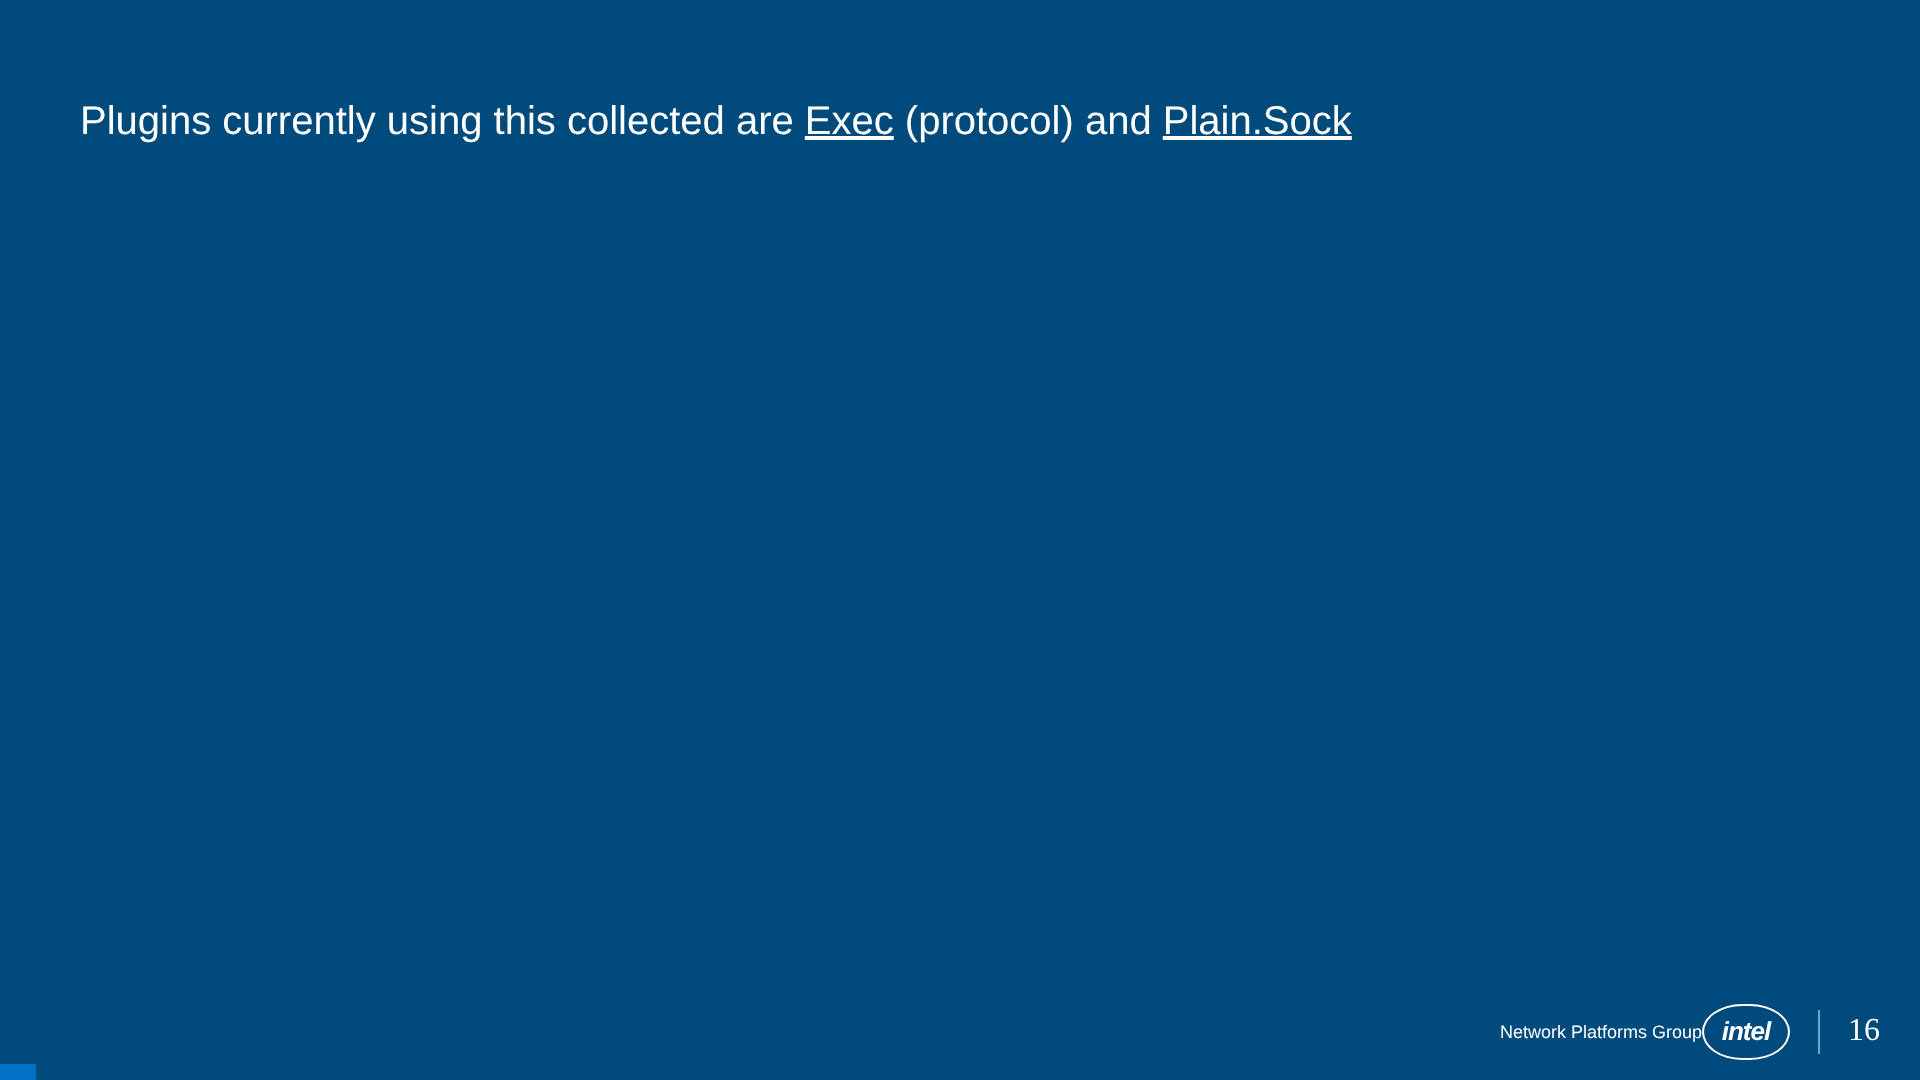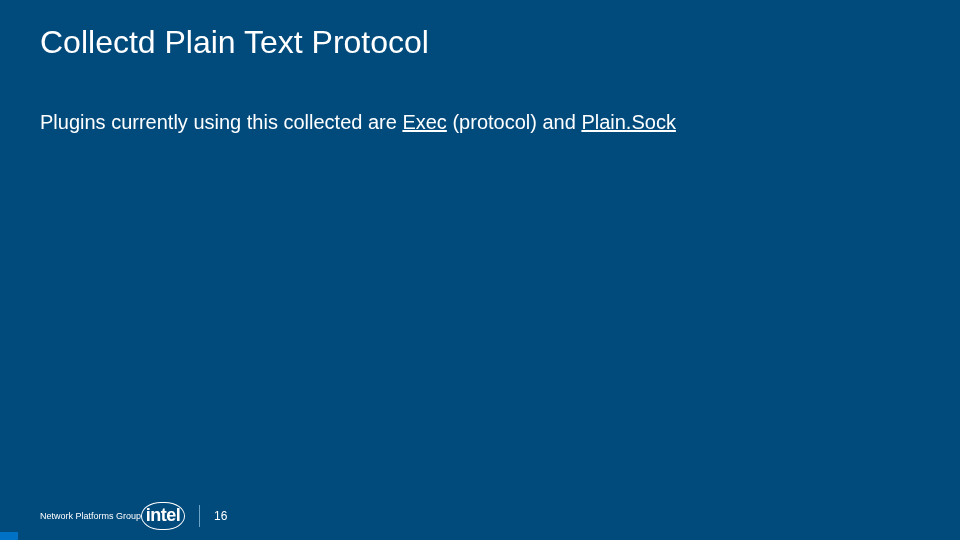--- a/index.html
+++ b/index.html
@@ -41,70 +41,71 @@
       text-align: right;
     }
     .footer {
       position: absolute;
       bottom: 0;
       left: 0;
       right: 0;
       height: 48px;
       display: flex;
       align-items: center;
-      justify-content: flex-start;
+      justify-content: flex-end;
       padding: 0 18px 0 40px;
     }
     .footer-left {
       color: #ffffff;
       font-size: 9px;
     }
     .footer-right {
       display: flex;
       align-items: center;
       gap: 14px;
     }
     .intel-logo {
       width: 44px;
       height: 28px;
       border: 1.5px solid #ffffff;
       border-radius: 50%/55%;
       display: flex;
       align-items: center;
       justify-content: center;
       color: #ffffff;
-      font-size: 18px;
+      font-size: 13px;
+      font-style: italic;
       font-weight: bold;
       letter-spacing: -0.5px;
       padding-bottom: 1px;
     }
     .divider {
       width: 1px;
       height: 22px;
       background: #6ca5c7;
     }
     .page-number {
       color: #ffffff;
-      font-size: 12px;
+      font-size: 16px;
       min-width: 18px;
+      font-family: Liberation Serif, serif;
     }
     .accent-bar {
       position: absolute;
       bottom: 0;
       left: 0;
       width: 18px;
       height: 8px;
       background: #0071c5;
     }
   </style>
 </head>
 <body>
 
 <div class="slide">
-  <h1 class="title">Collectd Plain Text Protocol</h1>
 
   <div class="content">
     <p>
       <span>Plugins currently using this collected are </span><a class="link">Exec</a><span> (protocol) and </span><a class="link">Plain.Sock</a>
     </p>
   </div>
 
   <div class="footer">
     <div class="footer-left">Network Platforms Group</div>
     <div class="footer-right">

